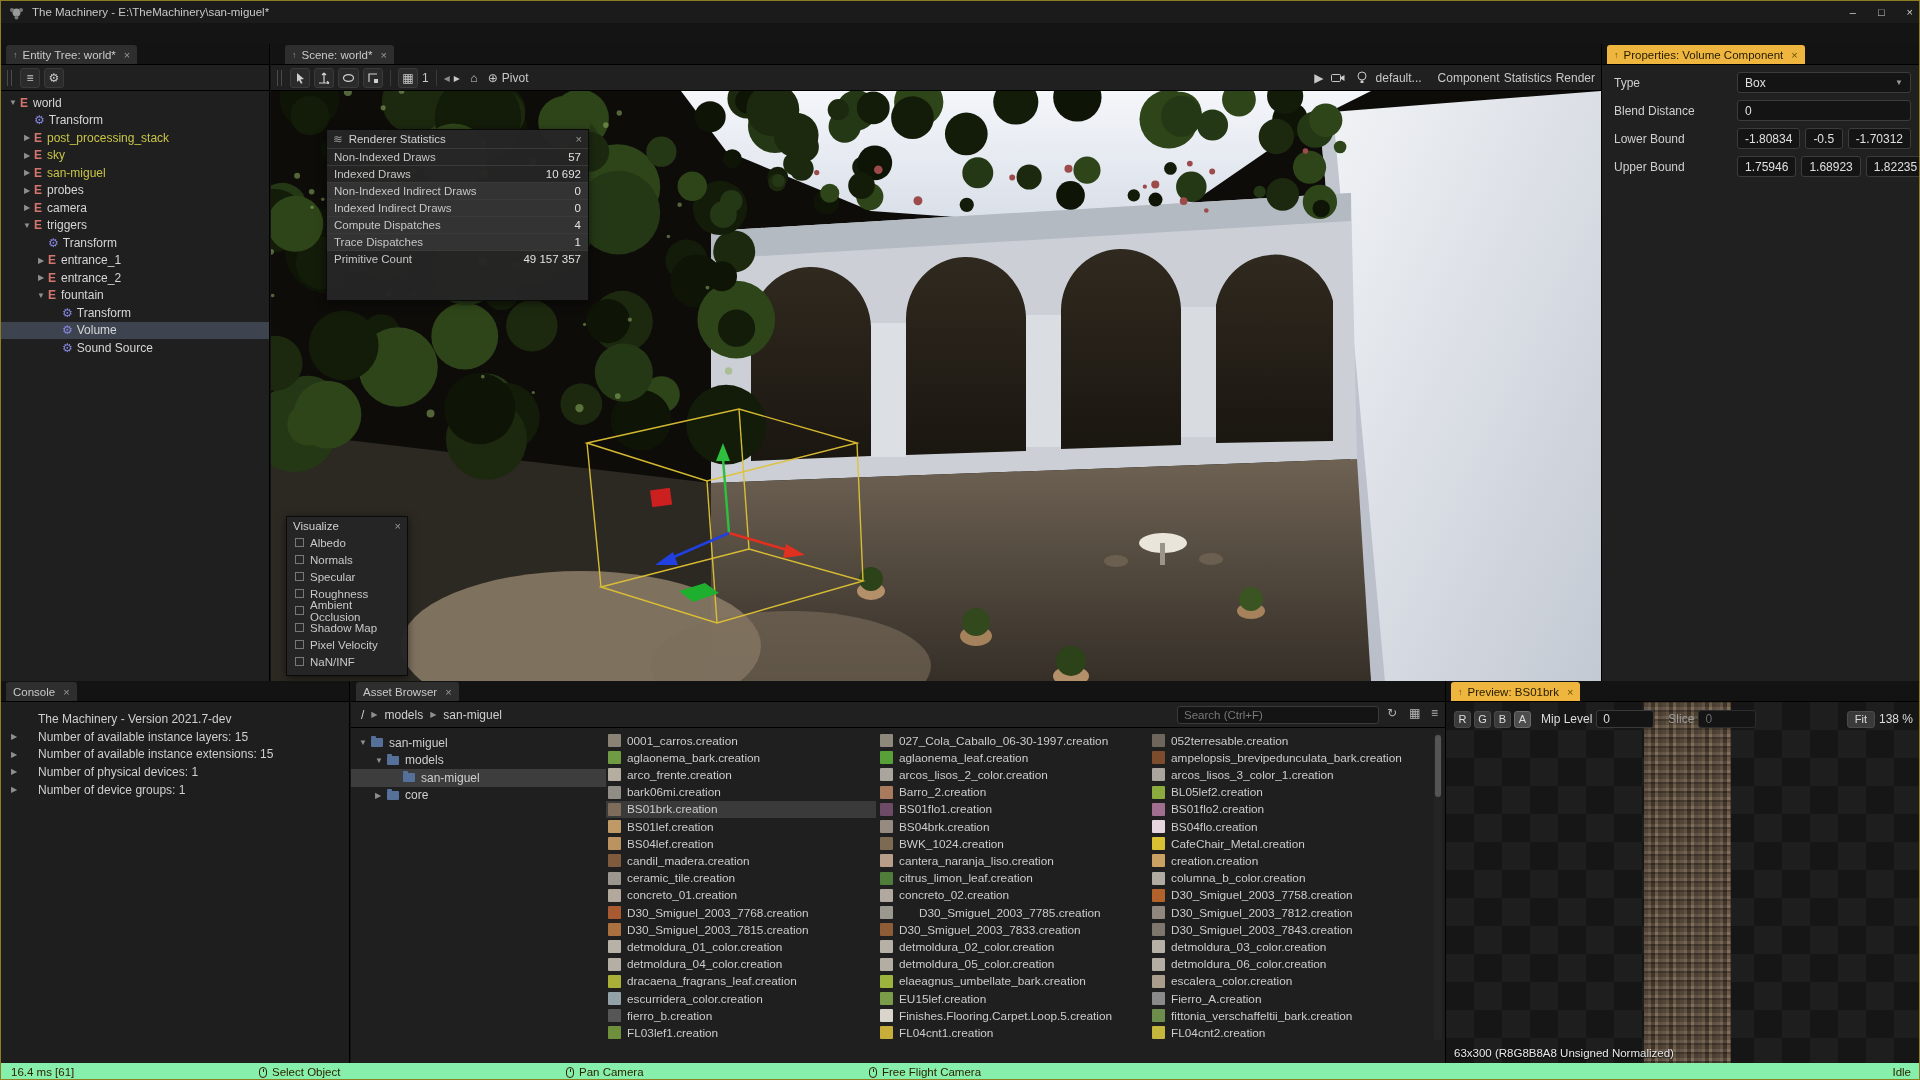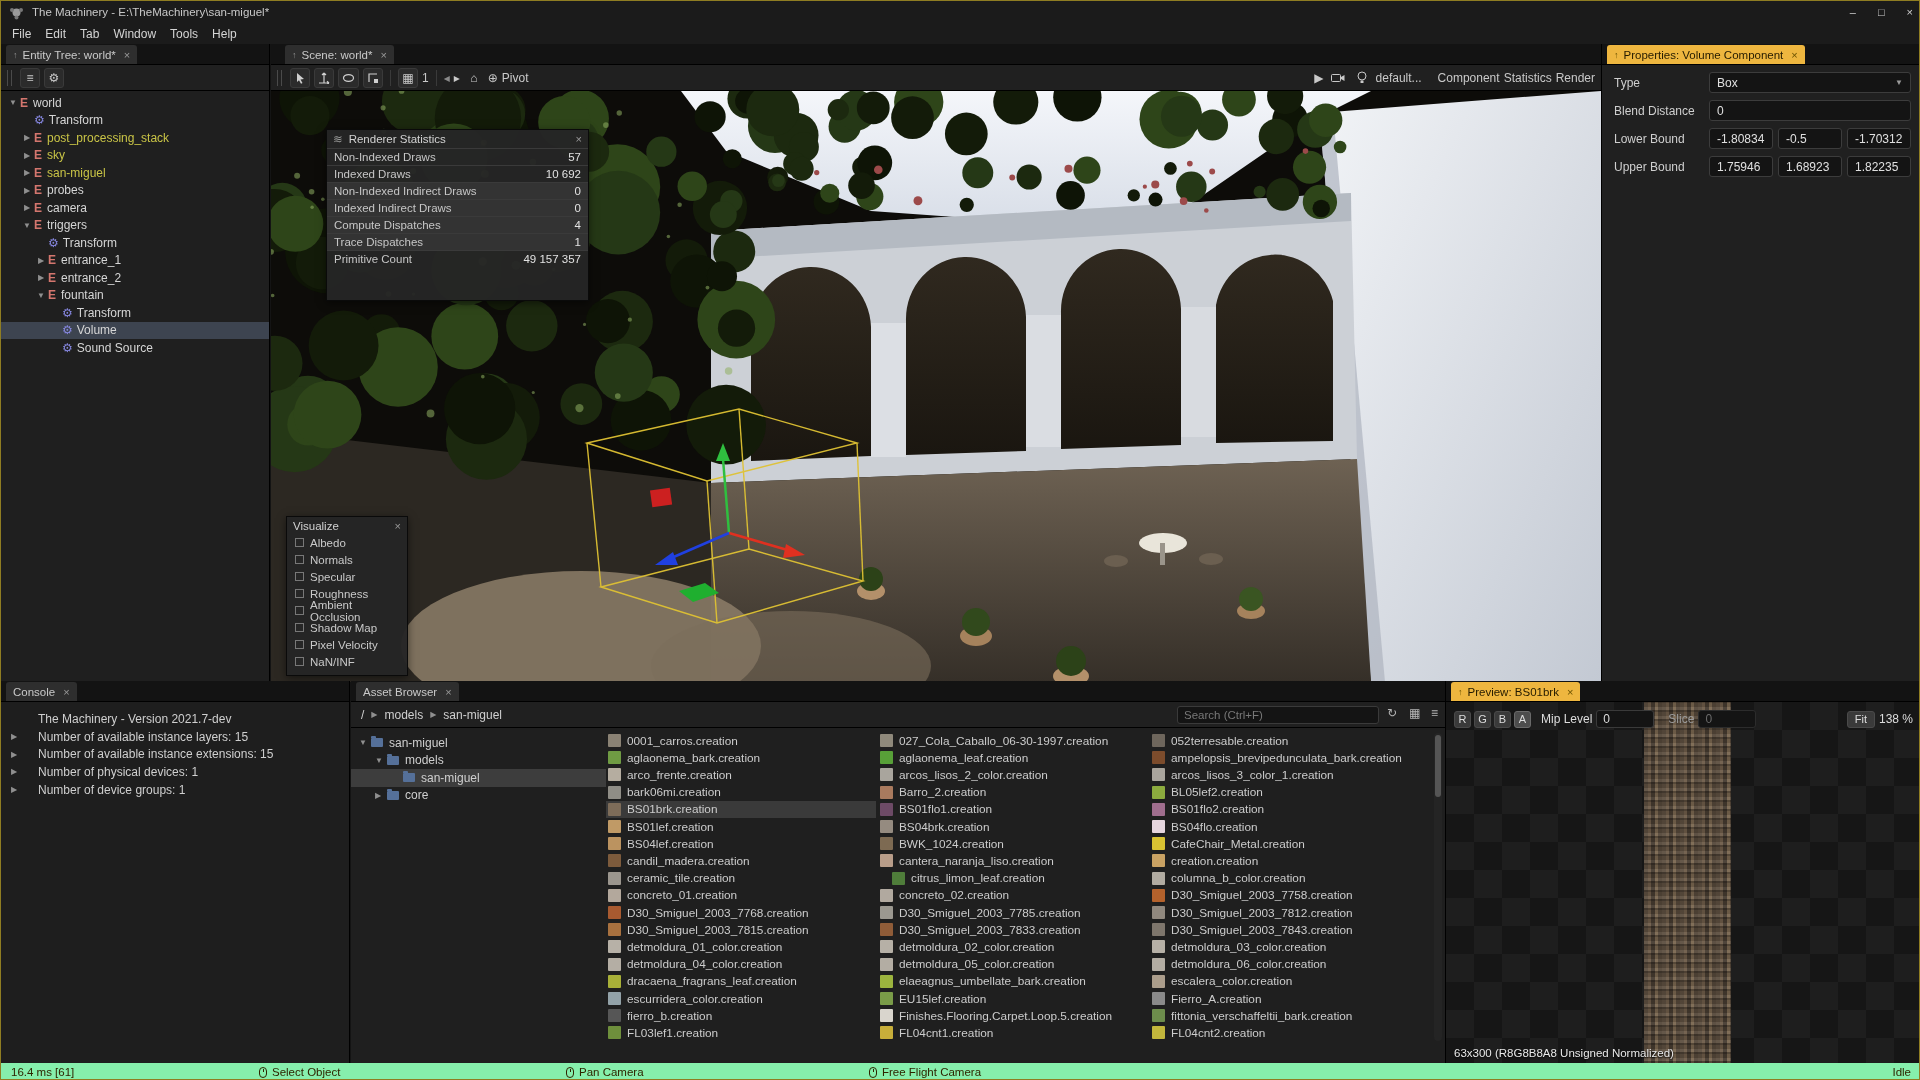--- a/index.html
+++ b/index.html
@@ -36,21 +36,21 @@
   #viewport{position:absolute;left:0;top:47px;width:1330px;height:591px;background:#0d0c0a;overflow:hidden;}
   .overlay{position:absolute;background:rgba(37,37,37,.96);border:1px solid #0a0a0a;box-shadow:0 2px 8px rgba(0,0,0,.5);}
   .ovl-head{height:18px;display:flex;align-items:center;padding:0 6px;color:#d2d2d2;font-size:11.5px;gap:6px;}
   .ovl-x{margin-left:auto;color:#9a9a9a;font-size:11px;}
   .srow{height:17px;display:flex;align-items:center;border-top:1px solid #3a3a3a;padding:0 7px;font-size:11.5px;color:#c6c6c6;}
   .srow .val{margin-left:auto;color:#e2e2e2;}
   .srow.drag{background:#333333;}
   .vrow{height:17px;display:flex;align-items:center;gap:6px;padding:0 8px;font-size:11.5px;color:#c9c9c9;}
   .cbox{width:9px;height:9px;border:1px solid #787878;background:#262626;flex:none;}
   
-  .prow{display:flex;align-items:center;margin:7px 10px 0 12px;}
+  .prow{display:flex;align-items:center;margin:7px 10px 0 12px;gap:28px;}
   .plabel{width:95px;font-size:12px;color:#cfcfcf;flex:none;}
   .pfield{background:#141414;border:1px solid #3c3c3c;border-radius:3px;color:#e0e0e0;font-size:12px;height:21px;display:flex;align-items:center;padding:0 7px;}
   .pfield.grow{flex:1;}
   .pfield .dd{margin-left:auto;color:#9a9a9a;font-size:8px;}
   .vec3{display:flex;gap:5px;flex:1;}
   .vec3 .pfield{flex:1;}
   
   .cline{position:relative;height:17.7px;display:flex;align-items:center;color:#cfcfcf;font-size:12px;padding-left:37px;white-space:nowrap;}
   .cline .arr{position:absolute;left:10px;color:#8f8f8f;font-size:8px;}
   
@@ -101,28 +101,20 @@
         <circle cx="7.5" cy="12.5" r="2" fill="#777"></circle>
     </svg>
     <span class="title">The Machinery - E:\TheMachinery\san-miguel*</span>
     <div id="win-controls">
       <span>–</span>
       <span>□</span>
       <span>×</span>
     </div>
   </div>
 
-  <div id="menubar">
-      <span>File</span>
-      <span>Edit</span>
-      <span>Tab</span>
-      <span>Window</span>
-      <span>Tools</span>
-      <span>Help</span>
-    </div>
 
   <div class="panel" style="left:0;top:43px;width:269px;height:637px;border-right:1px solid #000;">
     <div class="tabbar">
       <div class="tab">
         <span class="pin">↑</span>
         <span>Entity Tree: world*</span>
         <span class="x">×</span>
       </div>
     </div>
     <div class="toolbar">
@@ -843,29 +835,29 @@
           <span>BS04brk.creation</span>
         </div>
         <div class="file-row" style="left: 272px; top: 106.2px;">
           <div class="thumb" style="background: rgb(125, 106, 82);"></div>
           <span>BWK_1024.creation</span>
         </div>
         <div class="file-row" style="left: 272px; top: 123.4px;">
           <div class="thumb" style="background: rgb(184, 157, 137);"></div>
           <span>cantera_naranja_liso.creation</span>
         </div>
-        <div class="file-row" style="left: 284px; top: 140.6px;">
+        <div class="file-row" style="left: 272px; top: 140.6px;">
           <div class="thumb" style="background: rgb(79, 125, 58);"></div>
           <span>citrus_limon_leaf.creation</span>
         </div>
         <div class="file-row" style="left: 272px; top: 157.8px;">
           <div class="thumb" style="background: rgb(177, 169, 159);"></div>
           <span>concreto_02.creation</span>
         </div>
-        <div class="file-row" style="left: 272px; top: 175px;">
+        <div class="file-row" style="left: 272px; top: 175px; gap: 20px;">
           <div class="thumb" style="background: rgb(155, 152, 144);"></div>
           <span>D30_Smiguel_2003_7785.creation</span>
         </div>
         <div class="file-row" style="left: 272px; top: 192.2px;">
           <div class="thumb" style="background: rgb(143, 92, 56);"></div>
           <span>D30_Smiguel_2003_7833.creation</span>
         </div>
         <div class="file-row" style="left: 272px; top: 209.4px;">
           <div class="thumb" style="background: rgb(182, 176, 166);"></div>
           <span>detmoldura_02_color.creation</span>

